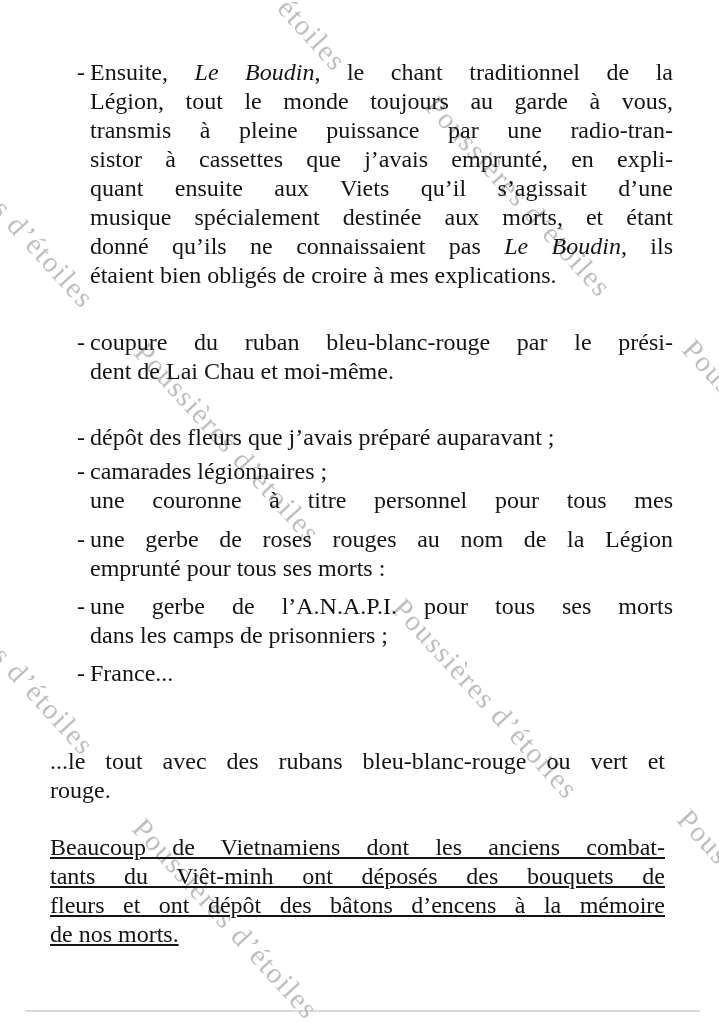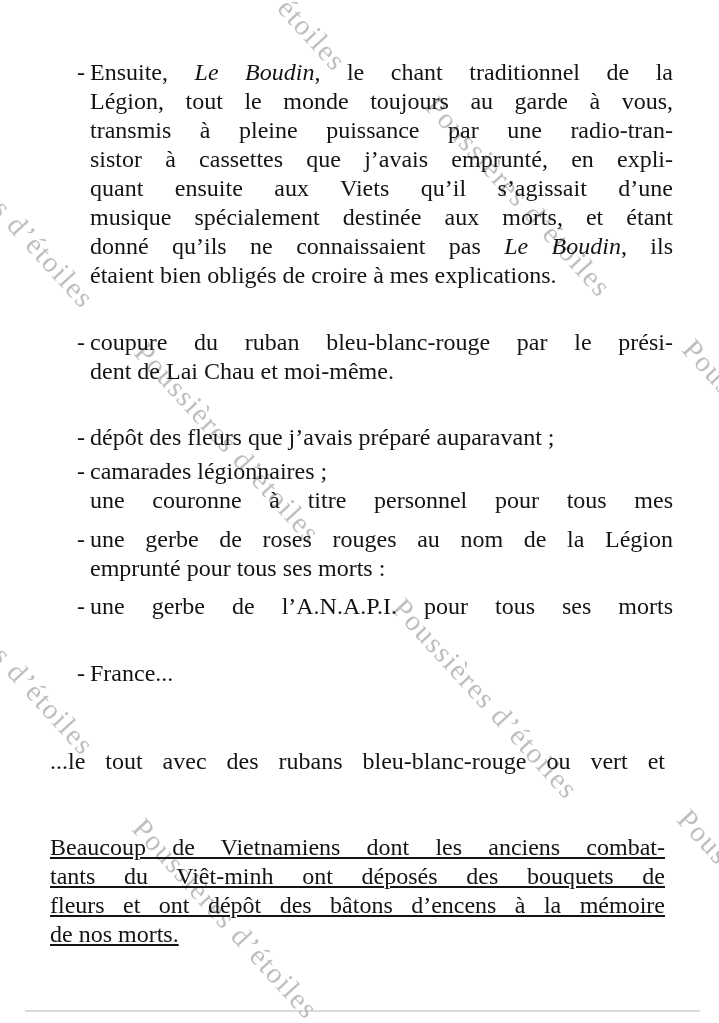--- a/index.html
+++ b/index.html
@@ -89,27 +89,29 @@
         <div class="line"><span>une couronne à titre personnel pour tous mes</span></div>
       </div>
       <div class="para bullet" style="top: 525px;">
         <span class="dash">-</span>
         <div class="line"><span>une gerbe de roses rouges au nom de la Légion</span></div>
         <div class="line last"><span>emprunté pour tous ses morts :</span></div>
       </div>
       <div class="para bullet" style="top: 592px;">
         <span class="dash">-</span>
         <div class="line"><span>une gerbe de l’A.N.A.P.I. pour tous ses morts</span></div>
+        <div class="line last"><span>dans les camps de prisonniers ;</span></div>
       </div>
       <div class="para bullet" style="top: 659px;">
         <span class="dash">-</span>
         <div class="line last"><span>France...</span></div>
       </div>
       <div class="para flush" style="top: 747px;">
         <div class="line"><span>...le tout avec des rubans bleu-blanc-rouge ou vert et</span></div>
+        <div class="line last"><span>rouge.</span></div>
       </div>
       <div class="para flush" style="top: 833px; text-decoration: underline;">
         <div class="line"><span>Beaucoup de Vietnamiens dont les anciens combat-</span></div>
         <div class="line"><span>tants du Viêt-minh ont déposés des bouquets de</span></div>
         <div class="line"><span>fleurs et ont dépôt des bâtons d’encens à la mémoire</span></div>
         <div class="line last"><span>de nos morts.</span></div>
       </div>
     </div>
 </div>
 

